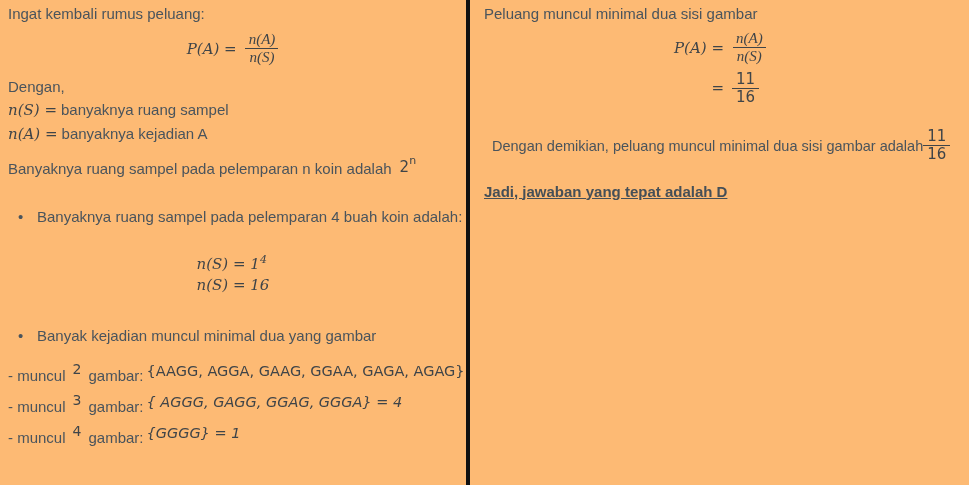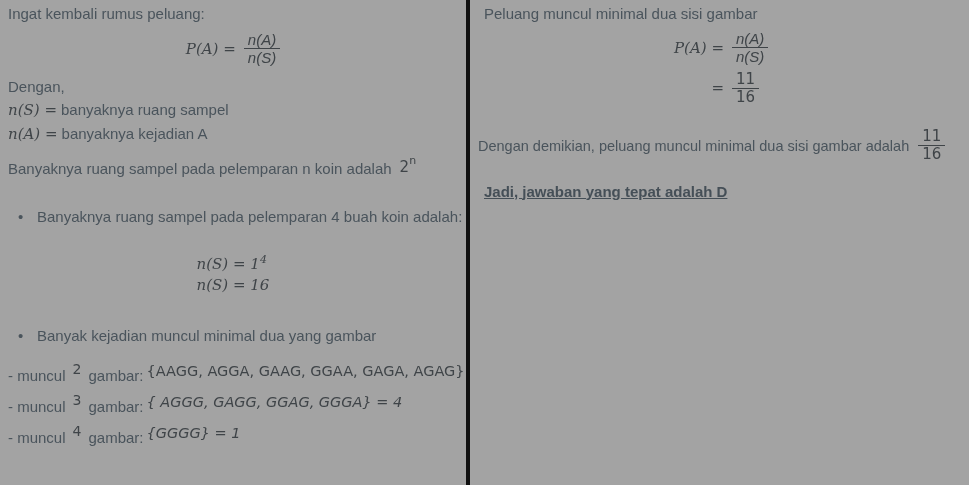--- a/index.html
+++ b/index.html
@@ -1,30 +1,30 @@
 <!DOCTYPE html>
 <html><head>
 <meta charset="utf-8">
 <style>
   * { margin:0; padding:0; box-sizing:border-box; }
   body { background:#ffffff; font-family:"Liberation Sans", sans-serif; }
   .page {
-    position:relative; width:969px; height:485px; background:#a3a3a3;
+    position:relative; width:969px; height:485px; background:#fdba74;
     display:flex; overflow:hidden; color:#4a545c; font-size:15px;
   }
   .col-left  { width:466px; height:485px; overflow:hidden; }
   .v-divider { width:4px; height:485px; background:#101010; flex:none; }
   .col-right { flex:1; height:485px; overflow:hidden; }
 
   .math { font-family:"DejaVu Serif", serif; font-style:italic; color:#3f4448; }
   .math-upright { font-family:"DejaVu Sans", sans-serif; font-style:normal; color:#3f4448; }
 
   
   .frac { display:inline-flex; flex-direction:column; align-items:center;
-          vertical-align:middle; font-family:Liberation Sans, sans-serif; font-style:italic;
+          vertical-align:middle; font-family:Liberation Serif, serif; font-style:italic;
           color:#3f4448; line-height:1.15; font-size:15px; }
   .frac .den { border-top:1.5px solid #3f4448; }
   .frac .num, .frac .den { padding:0 4px; }
   .frac.upfrac { font-style:normal; font-family:"DejaVu Sans", sans-serif; }
 
   
   .intro { margin:5px 0 0 8px; }
   .formula-row { display:flex; align-items:center; justify-content:center;
                  width:max-content; margin:9px auto 0; gap:8px; }
   .dengan { margin:11px 0 0 8px; }
@@ -48,22 +48,22 @@
   .muncul-line .mnum { font-family:"DejaVu Sans", sans-serif; color:#3f4448;
                        position:relative; top:-7px; margin:0 7px; font-size:14px; }
   .muncul-line .mset { position:relative; top:-5px; margin-left:3px; font-size:14.5px; }
   .muncul-line .mset.it { font-style:italic; }
 
   
   .r-title { margin:5px 0 0 14px; }
   .r-eq { width:max-content; margin:8px 0 0 196px; }
   .r-eq .row { display:flex; align-items:center; gap:8px; margin-bottom:5px; }
   .r-eq .lhs { display:inline-block; min-width:58px; text-align:right; }
-  .r-conclusion { display:flex; align-items:center; margin:22px 0 0 8px;
-                  white-space:nowrap; gap:9px; font-size:14.5px;text-align:right; }
+  .r-conclusion { display:flex; align-items:center; margin:22px 0 0 22px;
+                  white-space:nowrap; font-size:14.5px;text-align:right; }
   .r-answer { margin:19px 0 0 14px; font-weight:bold; text-decoration:underline;
               color:#454f57; }
 </style>
 </head>
 <body>
 
 <div class="page">
 
   <div class="col-left">
     <p class="intro">Ingat kembali rumus peluang:</p>

